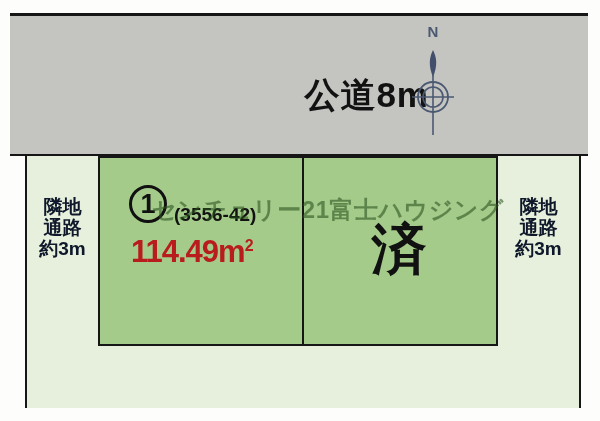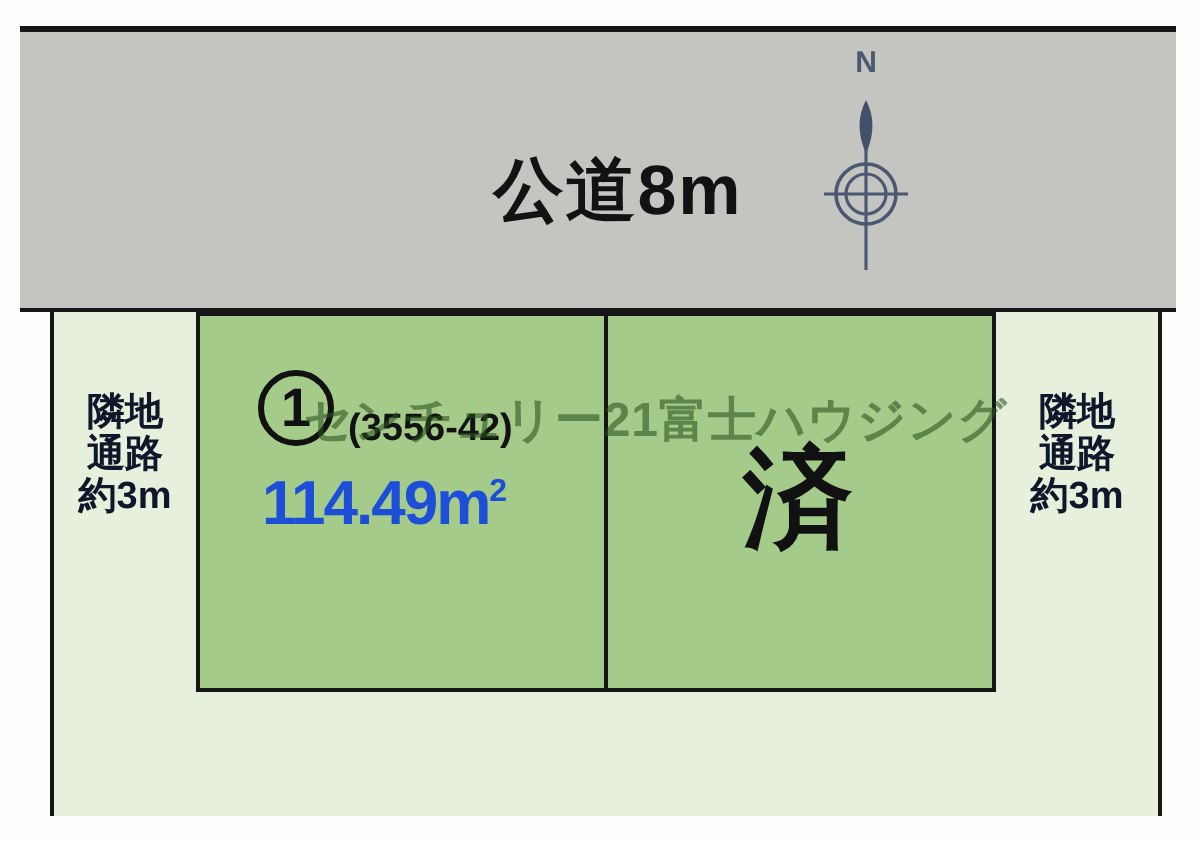--- a/index.html
+++ b/index.html
@@ -10,21 +10,21 @@
   }
   
   .road-band{
     position:absolute;left:10px;top:13px;width:578px;height:143px;
     background:#c4c5c1;
     border-top:3px solid #161616;border-bottom:2px solid #161616;
     box-sizing:border-box;
   }
   .road-label{
     position:absolute;left:189px;top:72px;width:240px;
-    text-align:center;font-size:35px;font-weight:bold;color:#121212;
+    text-align:right;font-size:35px;font-weight:bold;color:#121212;
     letter-spacing:1px;white-space:nowrap;
   }
   
   .compass-n{
     position:absolute;left:418px;top:23px;width:30px;text-align:center;
     font-size:15px;font-weight:600;color:#4b5872;
   }
   .compass-svg{position:absolute;left:408px;top:44px;width:50px;height:94px;}
   
   .side-region{
@@ -53,21 +53,21 @@
     border:3px solid #111;border-radius:50%;
     text-align:center;line-height:32px;
     font-size:27px;font-weight:bold;color:#111;
   }
   .lot-code{
     position:absolute;left:74px;top:46px;
     font-size:19px;font-weight:bold;color:#121212;white-space:nowrap;
   }
   .lot-area{
     position:absolute;left:31px;top:76px;
-    font-size:31px;font-weight:bold;color:#1d4ed8;
+    font-size:31px;font-weight:bold;color:#b91c1c;
     letter-spacing:-1px;white-space:nowrap;
   }
   .lot-area sup{font-size:16px;vertical-align:super;letter-spacing:0;}
   .lot-status{
     position:absolute;left:204px;top:62px;width:190px;text-align:center;
     font-size:55px;font-weight:bold;color:#111;line-height:58px;
   }
   
   .watermark{
     position:absolute;left:152px;top:194px;z-index:5;

